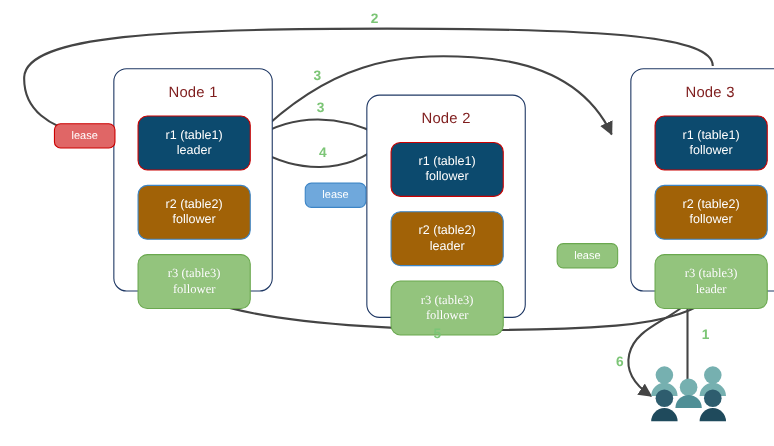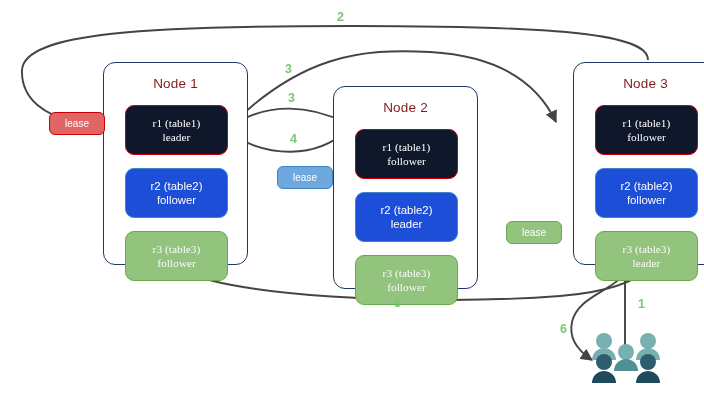--- a/index.html
+++ b/index.html
@@ -47,22 +47,22 @@
     display: flex;
     flex-direction: column;
     align-items: center;
     justify-content: center;
     color: #ffffff;
     font-size: 11.4px;
     line-height: 14px;
     text-shadow: 0 0 1px rgba(0,0,0,0.10);
   }
   .replica .ln { display: block; }
-  .rep-red   { background: #0f172a; border: 1.7px solid #cc0000; font-family: Liberation Serif, serif; }
-  .rep-blue  { background: #1d4ed8; border: 1.7px solid #3d85c6; }
+  .rep-red   { background: #0c4a6e; border: 1.7px solid #cc0000; }
+  .rep-blue  { background: #a16207; border: 1.7px solid #3d85c6; }
   .rep-green { background: #93c47d; border: 1.7px solid #6aa84f; }
   .r-slot-0 { top: 42px; }
   .r-slot-1 { top: 105px; }
   .r-slot-2 { top: 168px; font-family: Liberation Serif, serif; }
 
   .lease {
     position: absolute;
     width: 56px;
     height: 23px;
     border-radius: 6px;

